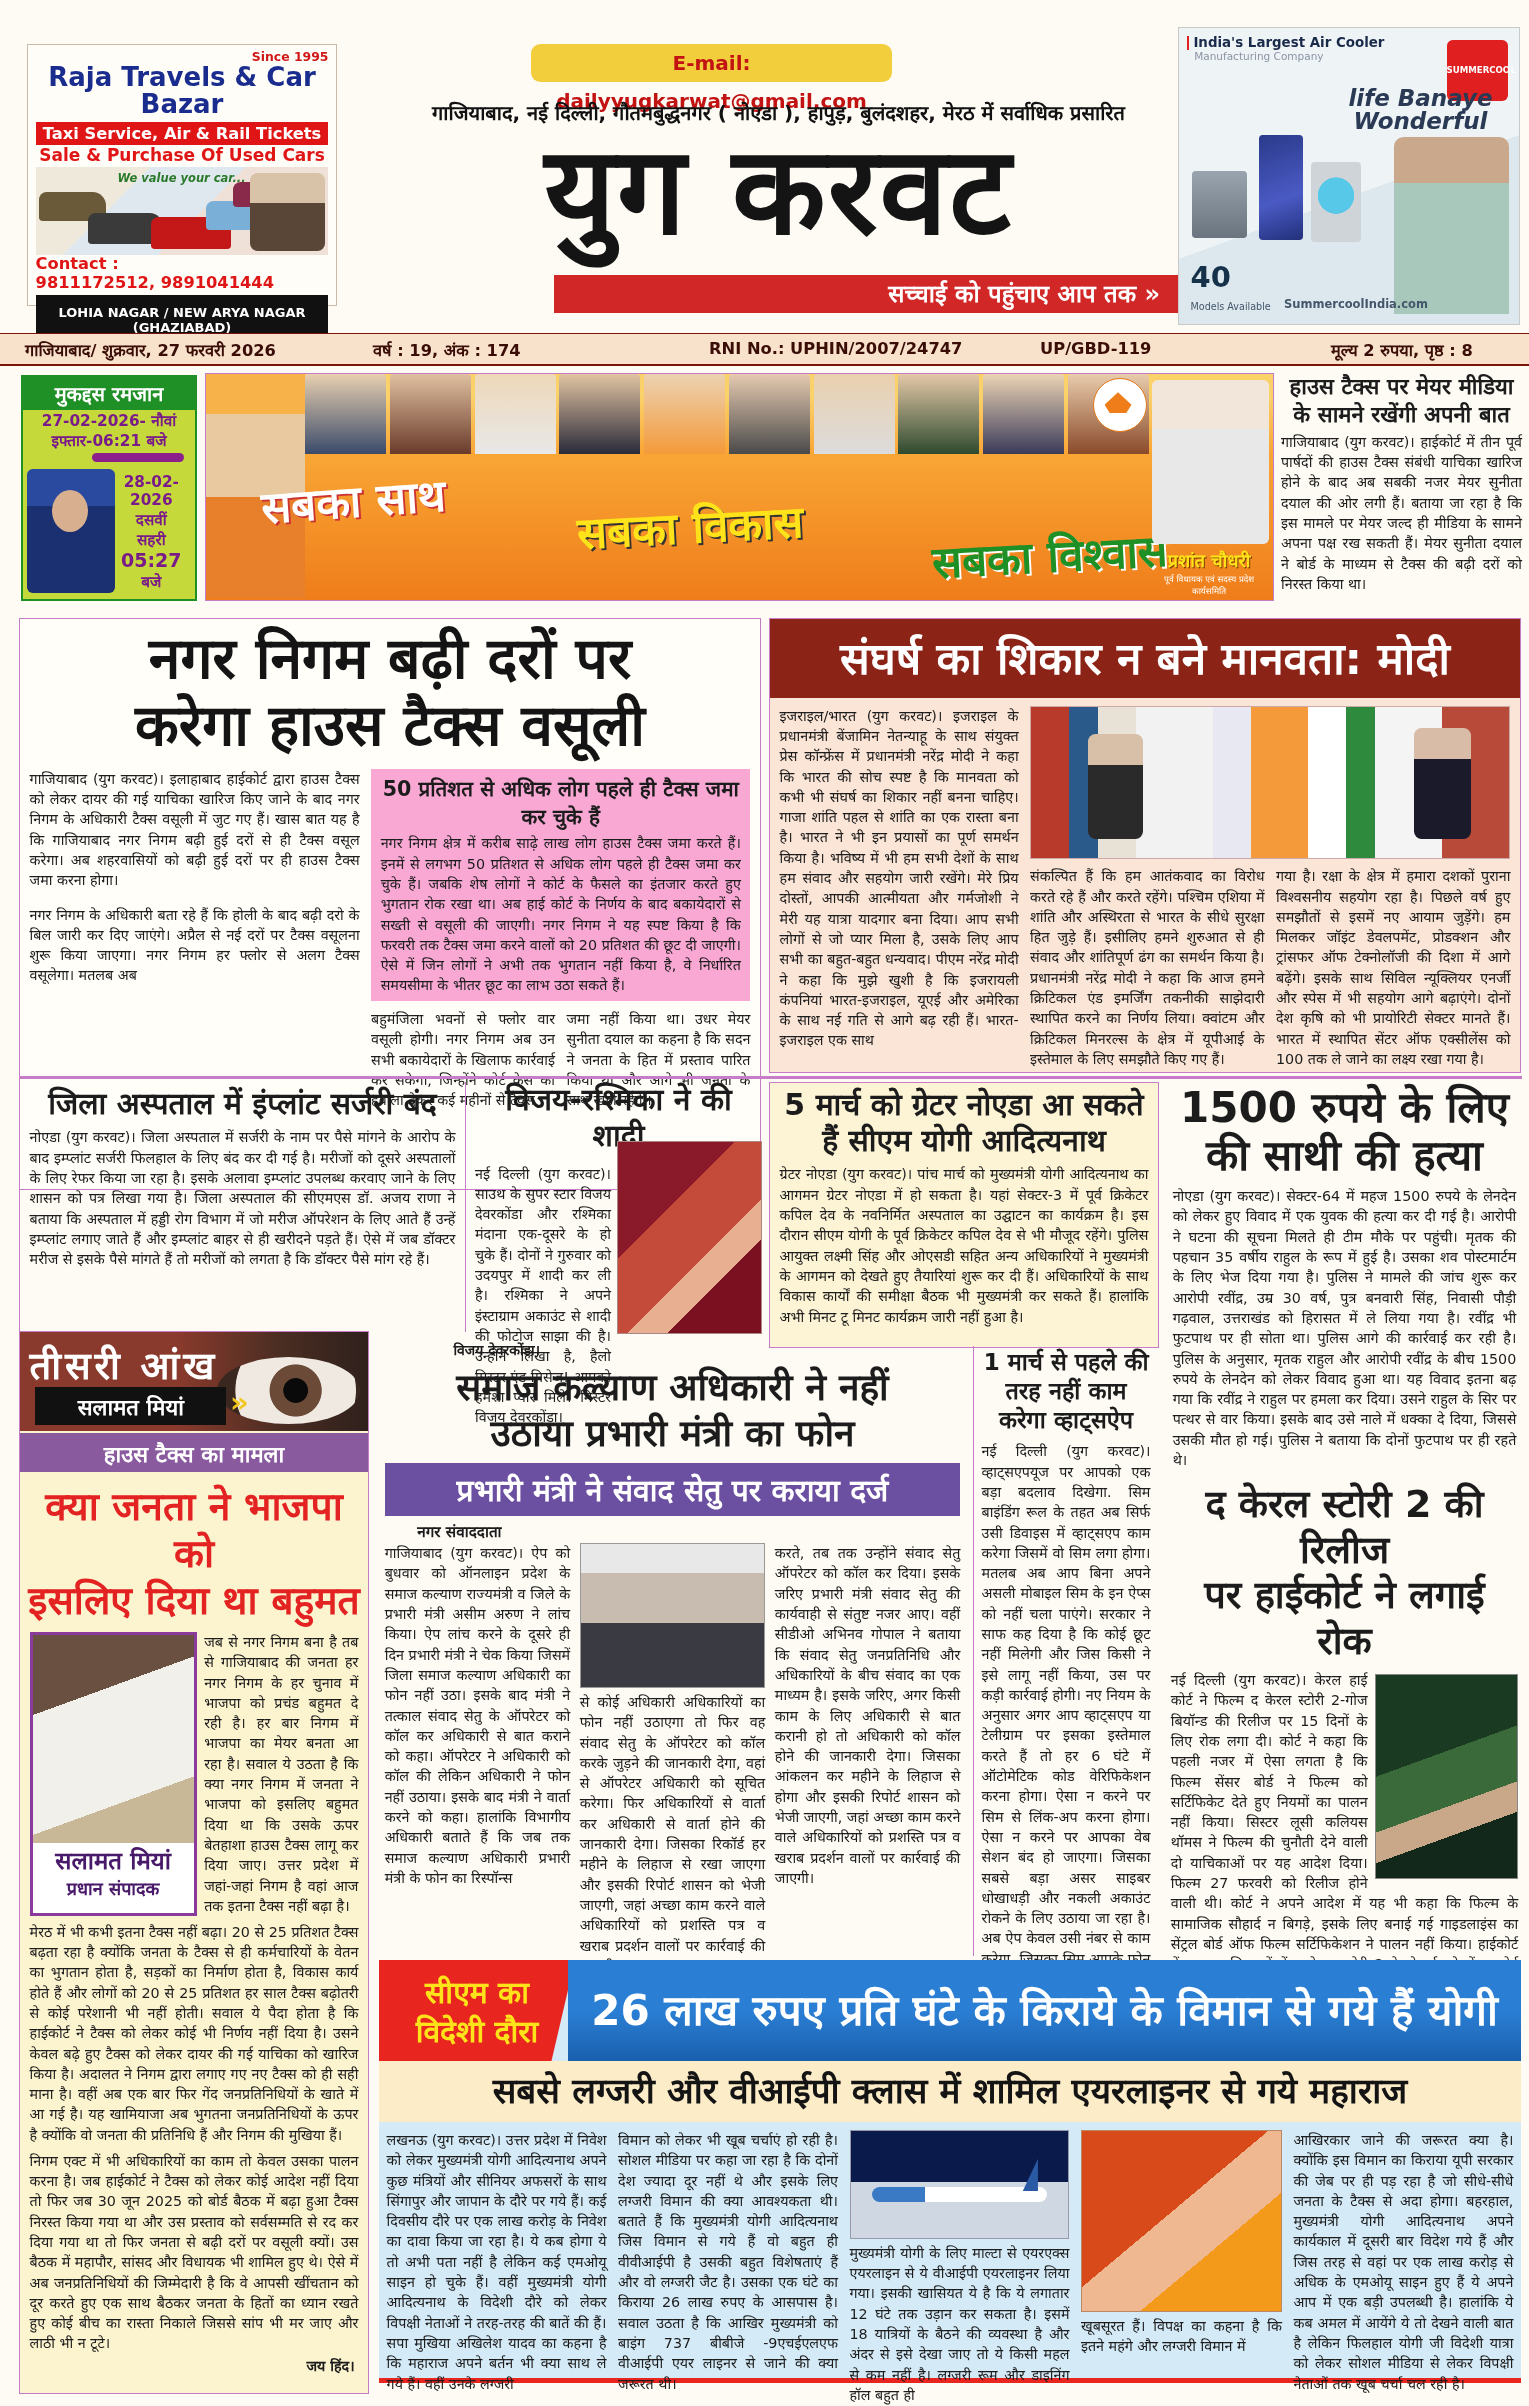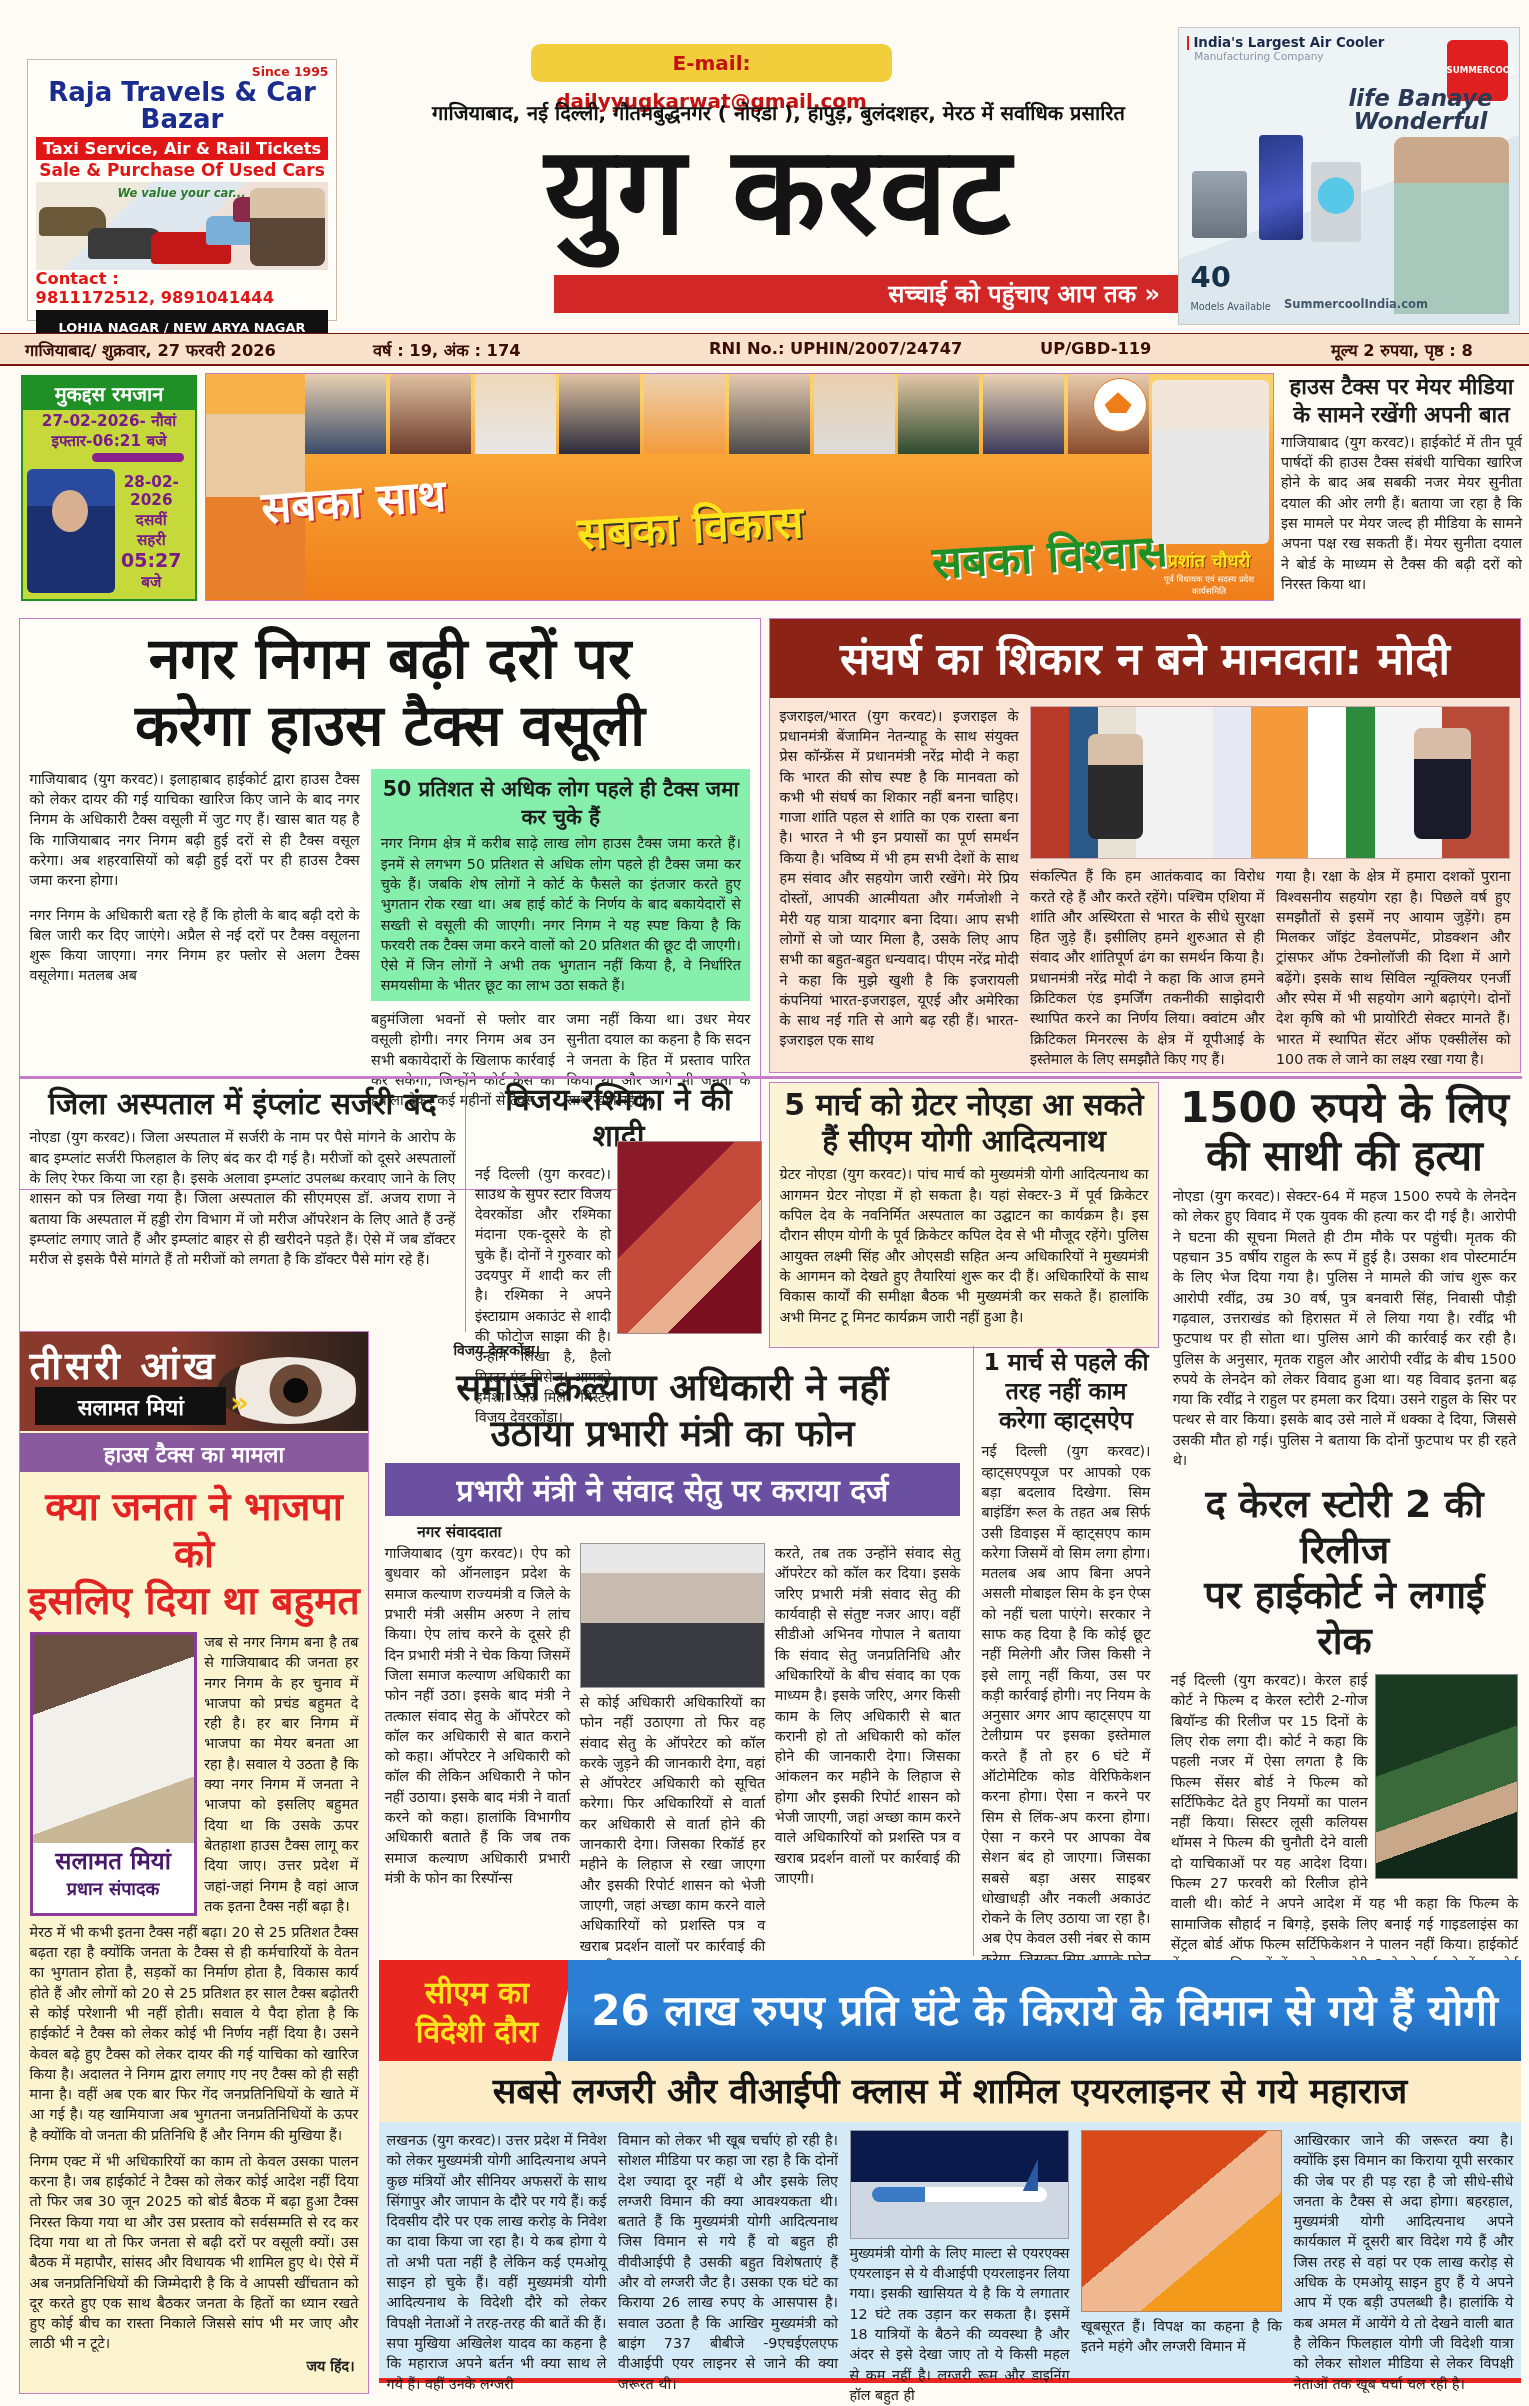--- a/index.html
+++ b/index.html
@@ -2,21 +2,21 @@
 <html><head>
 <meta charset="utf-8">
 <style>
   html,body{margin:0;padding:0;background:#e8e8e8;}
   #page{position:relative;width:1529px;height:2407px;background:#fdfbf4;margin:0 auto;
         font-family:"DejaVu Sans","Liberation Sans",sans-serif;color:#1c1c1c;overflow:hidden;}
   .abs{position:absolute;}
   .jt{text-align:justify;}
   .p{font-size:14.3px;line-height:1.42;}
   
-  #left-ad{left:27px;top:59px;width:310px;height:262px;background:#fffdf8;border:1px solid #c9b9a9;padding:3.8px 7.6px;box-sizing:border-box;}
+  #left-ad{left:27px;top:44px;width:310px;height:262px;background:#fffdf8;border:1px solid #c9b9a9;padding:3.8px 7.6px;box-sizing:border-box;}
   .lad-since{color:#d01818;font-weight:bold;font-size:12.4px;text-align:right;}
   .lad-title{color:#1a2d8f;font-weight:900;font-size:26px;text-align:center;line-height:1.05;}
   .lad-strip{background:#e01616;color:#fff;font-weight:bold;font-size:16.3px;text-align:center;margin-top:3.8px;padding:1.9px 0;}
   .lad-line2{color:#e01616;font-weight:900;font-size:17px;text-align:center;}
   .lad-cars{height:88px;background:linear-gradient(135deg,#efe9dc 0 30%,#dfe7ef 30% 55%,#efe0d8 55% 100%);position:relative;margin-top:1.9px;}
   .lad-car{position:absolute;border-radius:7.6px 13.4px 3.8px 3.8px;}
   .lad-tag{position:absolute;left:82px;top:3.8px;color:#2a7a2a;font-style:italic;font-size:11.5px;font-weight:bold;}
   .lad-man{position:absolute;right:3.8px;top:5.7px;width:75px;height:78px;border-radius:7.6px;background:linear-gradient(180deg,#d8c2a8 0 38%,#5a4636 38% 100%);}
   .lad-contact{color:#e01616;font-weight:900;font-size:16.3px;line-height:1.15;}
   .lad-foot{background:#111;color:#fff;font-weight:bold;font-size:13px;text-align:center;padding:10px 0;margin-top:2.9px;}
@@ -58,21 +58,21 @@
   .pc-name{position:absolute;right:1.9px;top:174px;width:124px;text-align:center;color:#ffe31a;font-weight:900;font-size:18px;text-shadow:1px 1px 0 #7a3a00;}
   .pc-sub{position:absolute;right:1.9px;top:199px;width:124px;text-align:center;color:#fff;font-size:8.6px;}
   #mayor-art{left:1281px;top:373px;width:241px;height:241px;}
   .mayor-h{font-weight:900;font-size:22px;text-align:center;line-height:1.25;}
   
   #tax-art{left:19px;top:618px;width:742px;height:572px;border:1.9px solid #c77cc7;background:#fffef9;box-sizing:border-box;padding:5.7px 9.6px;}
   .tax-h{font-weight:900;font-size:57px;line-height:1.18;text-align:center;color:#141414;}
   .tax-cols{display:flex;gap:11.5px;margin-top:9.6px;}
   .tax-c1{width:330px;}
   .tax-right{flex:1;}
-  .graybox{background:#86efac;padding:5.7px 9.6px;}
+  .graybox{background:#f9a8d4;padding:5.7px 9.6px;}
   .graybox-h{font-weight:900;font-size:20.6px;text-align:center;}
   .tax-sub{display:flex;gap:11.5px;margin-top:7.6px;}
   .tax-sub div{flex:1;}
   #modi-art{left:769px;top:618px;width:752px;height:455px;background:#fae5d6;border:1.9px solid #c77cc7;box-sizing:border-box;}
   .modi-bar{background:#8c2317;color:#fff;font-weight:900;font-size:44px;text-align:center;padding:7.6px 0 11.5px;}
   .modi-body{display:flex;gap:11.5px;padding:7.6px 9.6px;}
   .modi-c1{width:239px;}
   .modi-right{flex:1;}
   .modi-img{height:151px;background:linear-gradient(90deg,#b83a2a 0 8%,#2a5a8a 8% 14%,#e8e2d6 14% 22%,#f2f2f2 22% 38%,#e8e8f2 38% 46%,#f49a3a 46% 58%,#fff 58% 66%,#2e8a3c 66% 72%,#f4f4f4 72% 86%,#b84a3a 86% 100%);position:relative;border:1px solid #caa;}
   .modi-img::before{content:"";position:absolute;left:12%;top:18%;width:55px;height:105px;background:linear-gradient(180deg,#d8c0a8 0 30%,#2a2a2a 30% 100%);border-radius:7.6px;}

